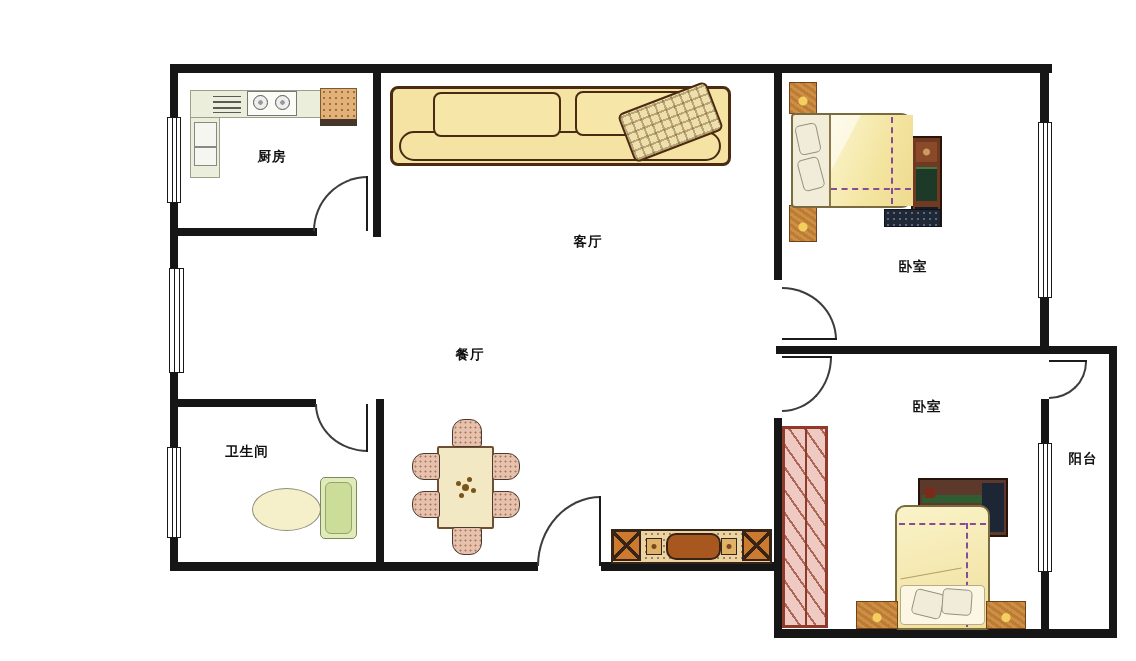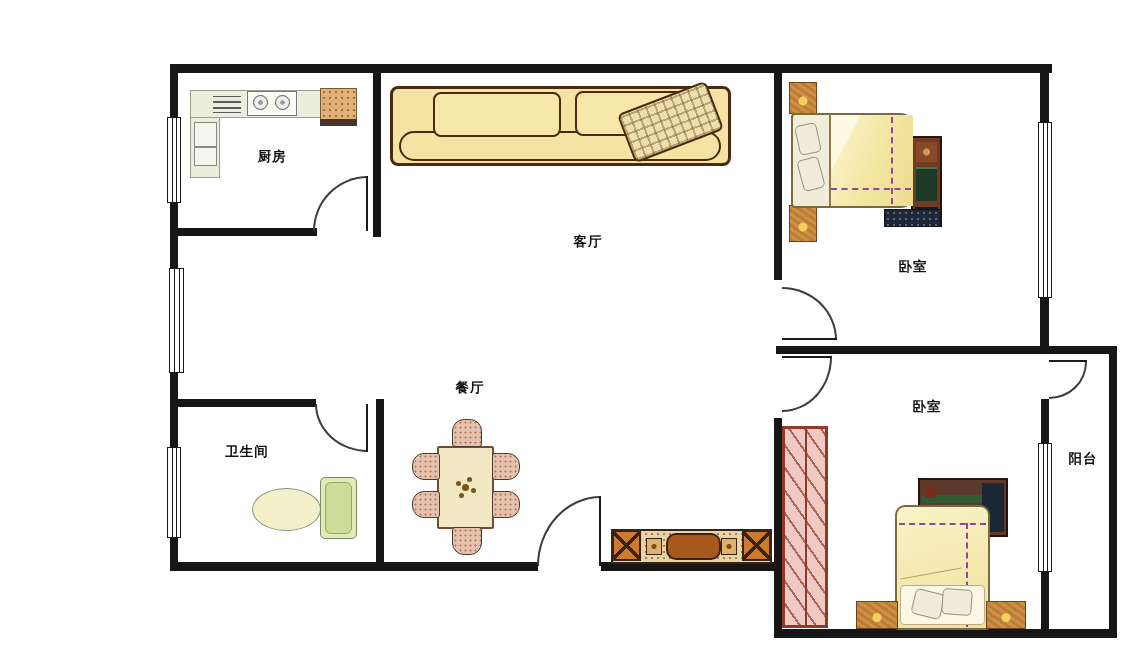--- a/index.html
+++ b/index.html
@@ -170,18 +170,18 @@
     <span style="position:absolute;left:3px;top:78px;width:85px;height:40px;background:#fbf7e4;border:1.5px solid #b8ac84;border-radius:4px;"></span>
     <span class="pillow" style="left:16px;top:84px;width:30px;height:26px;transform:rotate(14deg);"></span>
     <span class="pillow" style="left:45px;top:82px;width:30px;height:26px;transform:rotate(4deg);"></span>
   </div>
   <div class="nightstand" style="left:856px;top:601px;width:42px;height:28px;"></div>
   <div class="nightstand" style="left:986px;top:601px;width:40px;height:28px;"></div>
 
   <span class="room-label" style="left:272px;top:157px;">厨房</span>
   <span class="room-label" style="left:588px;top:242px;">客厅</span>
   <span class="room-label" style="left:913px;top:267px;">卧室</span>
-  <span class="room-label" style="left:470px;top:388px;text-align:center;">餐厅</span>
+  <span class="room-label" style="left:470px;top:355px;text-align:center;">餐厅</span>
   <span class="room-label" style="left:247px;top:452px;">卫生间</span>
   <span class="room-label" style="left:927px;top:407px;">卧室</span>
   <span class="room-label" style="left:1083px;top:459px;">阳台</span>
 
 </div>
 
 </body></html>

